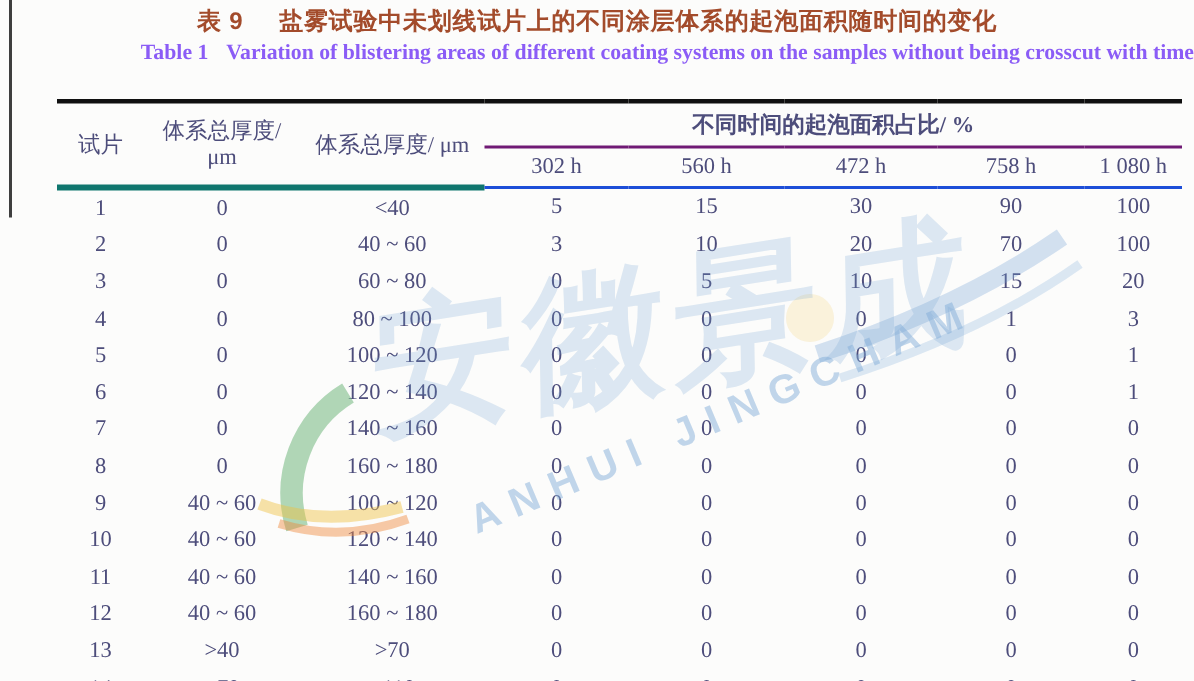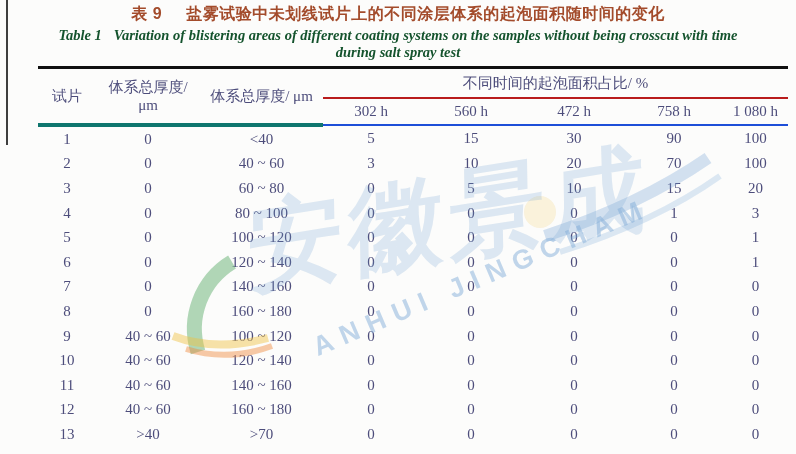--- a/index.html
+++ b/index.html
@@ -37,40 +37,39 @@
 
   
   .title-cn{
     position:absolute;top:4px;left:0;width:100%;text-align:center;
     font-family:"Liberation Sans","DejaVu Sans",sans-serif;
     font-weight:bold;font-size:16px;color:#a34b2b;letter-spacing:.5px;
     z-index:2;
   }
   .title-cn .gap{margin-left:24px;}
   .title-en{
-    position:absolute;top:27px;left:0;width:100%;text-align:center;
-    font-weight:bold;font-size:14.5px;color:#14532d;line-height:17px;
+    position:absolute;top:27px;left:0;width:100%;text-align:right;
+    font-weight:bold;font-size:14.5px;color:#8b5cf6;line-height:17px;
     z-index:2;
-    font-style:italic;
   }
   .title-en .gap{margin-left:12px;}
 
   
   table.paper{
     position:absolute;left:38px;top:66px;width:750px;
     border-collapse:collapse;table-layout:fixed;
     z-index:2;
     color:#4d4d7b;font-size:15px;
   }
   table.paper{border-top:3px solid #101010;border-bottom:3px solid #101010;}
   thead th{font-weight:normal;text-align:center;vertical-align:middle;}
   thead tr.r1 th{height:26px;}
   thead tr.r2 th{height:23px;border-bottom:2px solid #1d4ed8;}
   thead th.span3{border-bottom:4px solid #0f766e;}
-  thead th.group{border-bottom:2px solid #b91c1c;}
+  thead th.group{border-bottom:2px solid #701a75;font-weight:bold;}
   tbody td{height:22.6px;text-align:center;vertical-align:middle;line-height:1;}
 </style>
 </head>
 <body>
 
 <div class="page">
 
   <div class="artifact-line"></div>
 
   <div class="watermark">
@@ -86,21 +85,20 @@
     <div class="wm-en">ANHUI JINGCHAM</div>
   </div>
 
   <div class="title-cn">
     <span>表 9</span><span class="gap">盐雾试验中未划线试片上的不同涂层体系的起泡面积随时间的变化</span>
   </div>
   <div class="title-en">
     <div>
       <span>Table 1</span><span class="gap">Variation of blistering areas of different coating systems on the samples without being crosscut with time</span>
     </div>
-    <div>during salt spray test</div>
   </div>
 
   <table class="paper">
     <colgroup>
       <col style="width:58px">
         <col style="width:104px">
         <col style="width:123px">
       <col style="width:96px">
         <col style="width:104px">
         <col style="width:102px">

